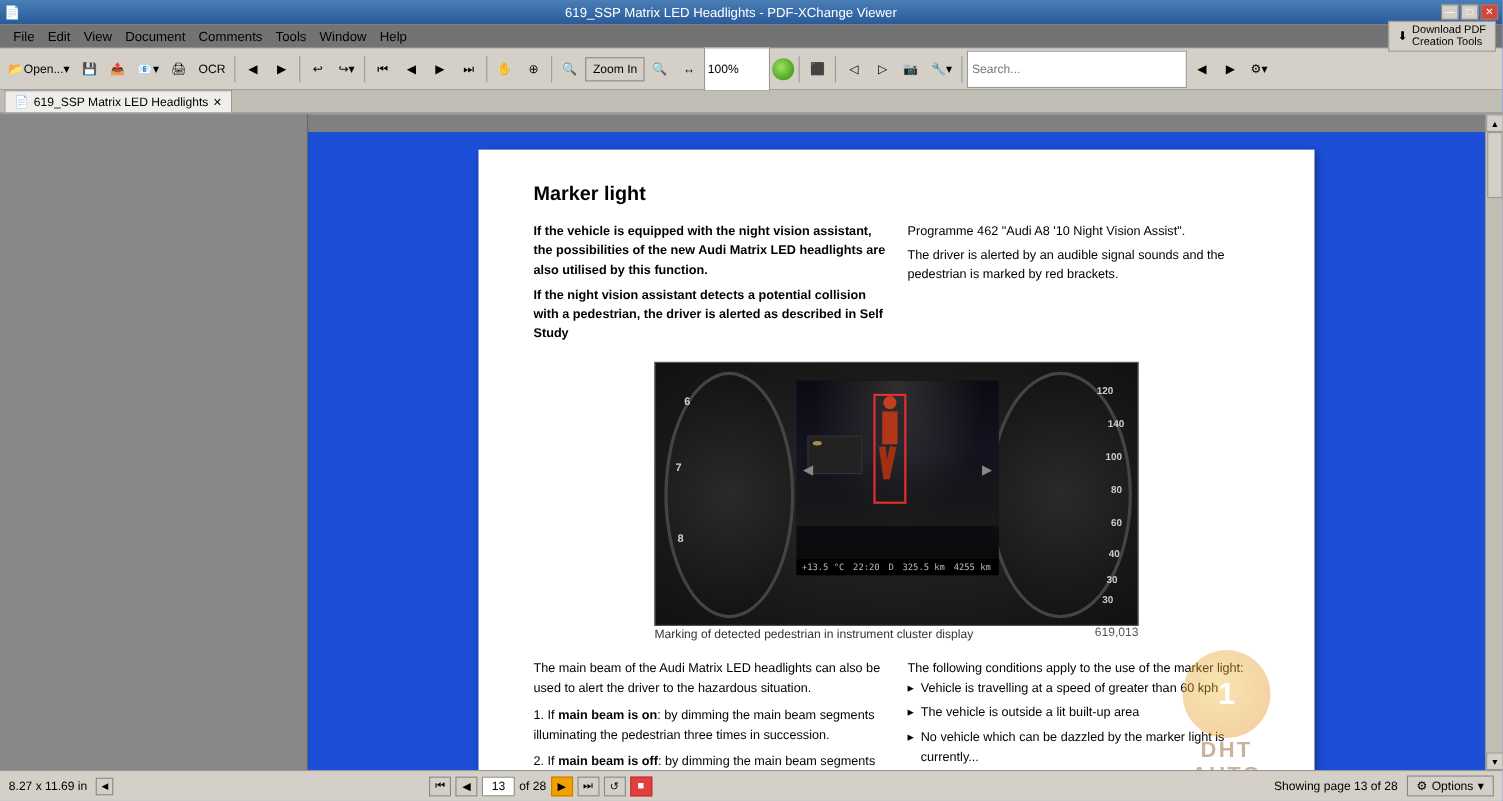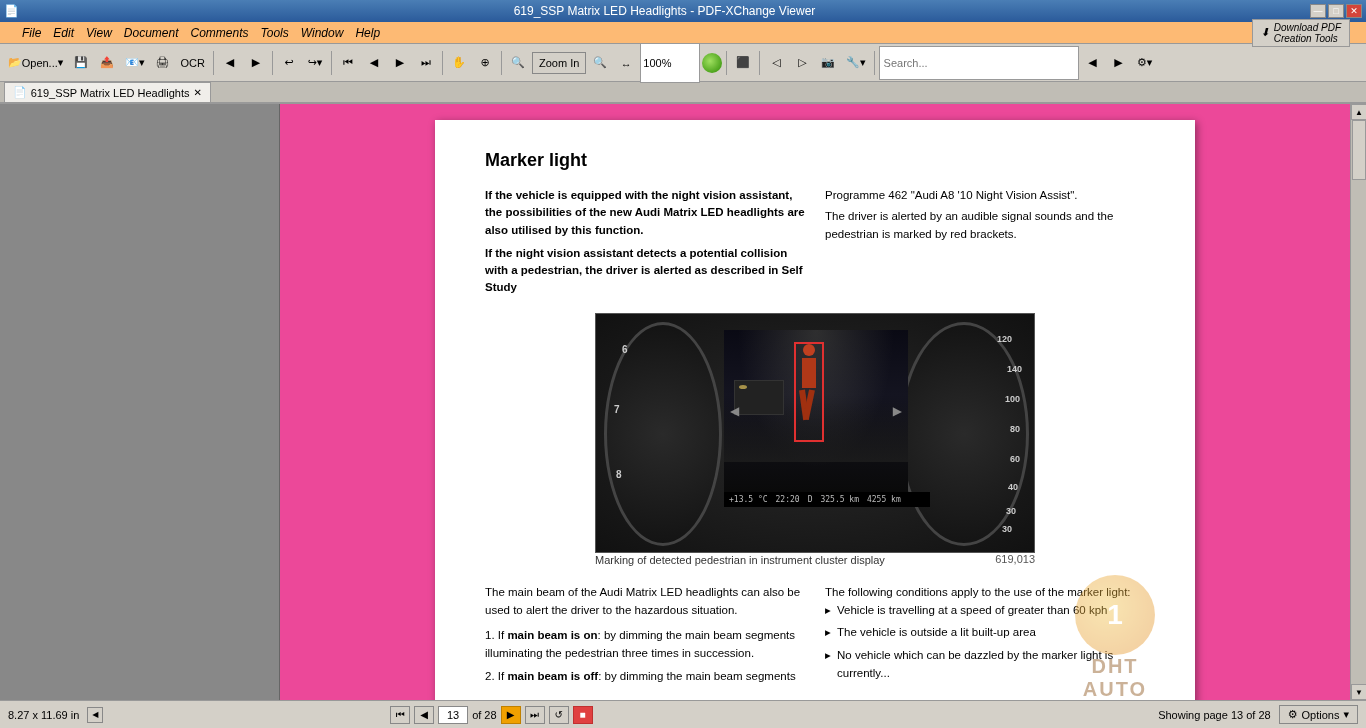--- a/index.html
+++ b/index.html
@@ -23,26 +23,25 @@
       border: 1px solid #888;
       font-size: 9px;
       display: flex; align-items: center; justify-content: center;
       cursor: pointer;
     }
     .title-btn.close { background: #d4453a; color: white; }
 
     
     .menu-bar {
       height: 22px;
-      background: #fdba74;
-      display: flex;
-      align-items: center;
-      padding: 0 16px;
+      background: #737373;
+      display: flex;
+      align-items: center;
+      padding: 0 6px;
       border-bottom: 1px solid #999;
-      font-style: italic;
     }
     .menu-item {
       padding: 2px 6px;
       font-size: 12px;
       cursor: pointer;
       color: #000;
     }
     .menu-right {
       margin-left: auto;
       display: flex;
@@ -187,21 +186,22 @@
     }
 
     
     .pdf-area {
       flex: 1;
       overflow: hidden;
       display: flex;
       justify-content: center;
       align-items: flex-start;
       padding: 16px;
-      background: #ec4899;
+      background: #1d4ed8;
+      margin-top: 16px;
     }
     .pdf-page {
       background: white;
       width: 760px;
       min-height: 580px;
       padding: 30px 50px;
       box-shadow: 2px 2px 8px rgba(0,0,0,0.4);
       font-size: 12px;
       color: #000;
       position: relative;
@@ -577,21 +577,21 @@
               <div style="display:flex;gap:4px;margin-top:2px;margin-left:1px;">
                 <div style="width:6px;height:30px;background:#a03010;transform:rotate(-8deg);transform-origin:top;"></div>
                 <div style="width:6px;height:30px;background:#a03010;transform:rotate(12deg);transform-origin:top;"></div>
               </div>
             </div>
 
             <div style="position:absolute;left:6px;top:50%;transform:translateY(-50%);color:#888;font-size:12px;">◀</div>
             <div style="position:absolute;right:6px;top:50%;transform:translateY(-50%);color:#888;font-size:12px;">▶</div>
           </div>
 
-          <div style="position:absolute;left:128px;top:178px;width:206px;background:#000;color:#bbb;font-family:monospace;font-size:8px;padding:3px 5px;display:flex;gap:8px;align-items:center;">
+          <div style="position:absolute;left:128px;top:178px;width:184px;background:#000;color:#bbb;font-family:monospace;font-size:8px;padding:3px 5px;display:flex;gap:8px;align-items:center;">
             <span>+13.5 °C</span>
             <span>22:20</span>
             <span>D</span>
             <span>325.5 km</span>
             <span>4255 km</span>
           </div>
         </div>
 
         <div class="img-caption-wrapper">
           <span class="img-caption">Marking of detected pedestrian in instrument cluster display</span>

